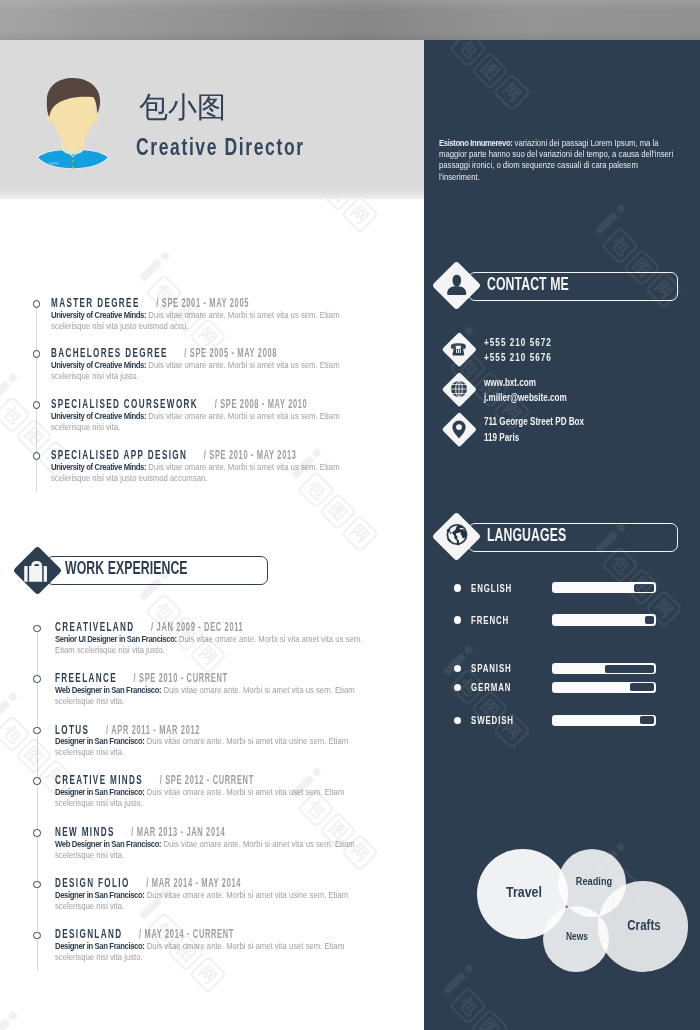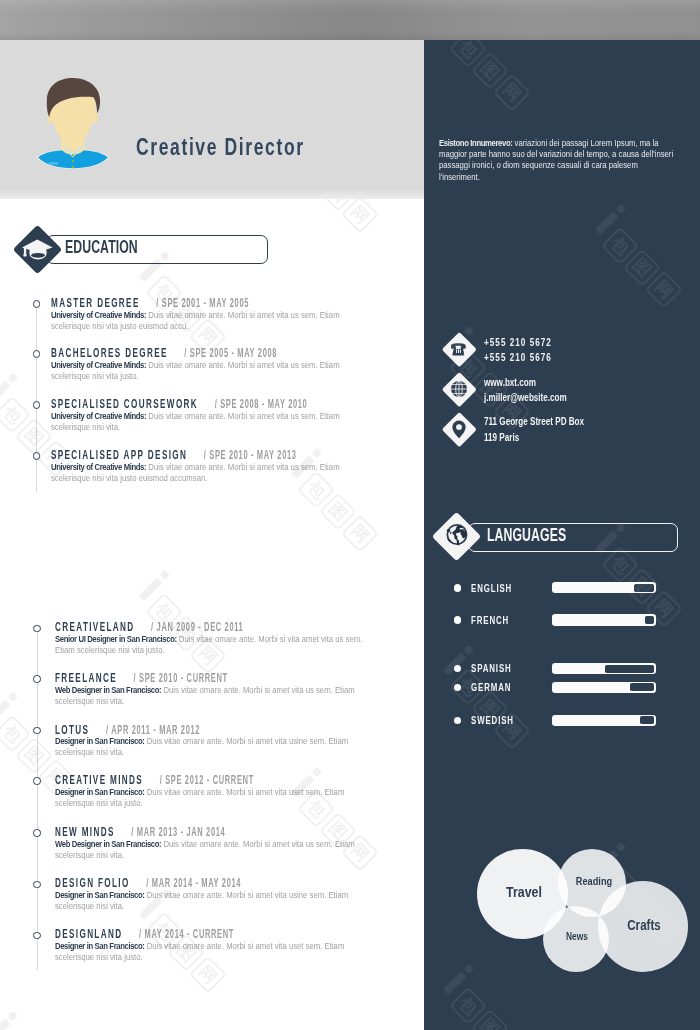--- a/index.html
+++ b/index.html
@@ -121,61 +121,61 @@
 
       <path d="M36.7 8.0 C22.6 8.0 11.5 15.6 10.9 29.2 C10.5 38.2 11.6 44.0 13.4 47.2 C14.0 41.5 16.8 36.3 22.8 32.6 C31.4 27.3 46.6 26.0 57.6 27.2 C60.0 31.2 61.0 37.2 61.2 43.2 C63.0 40.4 64.4 35.3 64.0 29.4 C63.4 19.8 57.0 13.8 51.2 11.3 C47.2 8.9 42.2 8.0 36.7 8.0 Z" fill="#57453f"></path>
 
       <circle cx="36.9" cy="85.2" r="1.1" fill="#9ab81a"></circle>
       <circle cx="36.9" cy="91.2" r="1.1" fill="#9ab81a"></circle>
       <circle cx="36.9" cy="97.2" r="1.1" fill="#9ab81a"></circle>
       <rect x="12.5" y="92.3" width="10" height="2.2" rx="1.1" fill="#53bbe6"></rect>
     </svg>
   </div>
 
+  <div class="name">包小图</div>
   <div class="role">Creative Director</div>
 
-  <div class="sec" id="sec-edu" style="left:13.2px;top:224.5px;width:256px">
+
+  <div class="tl" id="tl-edu" style="top:302px;height:190px"></div>
+  <div id="edu-items">
+      <div class="entry" style="left: 50.8px; top: 293px; width: 380px; --dotx: -18.3px;">
+        <span class="dot"></span>
+        <div class="hd"><span class="t">MASTER DEGREE</span><span class="dt">/ SPE 2001 - MAY 2005</span></div>
+        <div class="body"><b>University of Creative Minds:</b> <span>Duis vitae omare ante. Morbi si amet vita us sem. Etiam scelerisque nisi vita justo euismod accu.</span></div>
+      </div>
+      <div class="entry" style="left: 50.8px; top: 343.2px; width: 380px; --dotx: -18.3px;">
+        <span class="dot"></span>
+        <div class="hd"><span class="t">BACHELORES DEGREE</span><span class="dt">/ SPE 2005 - MAY 2008</span></div>
+        <div class="body"><b>University of Creative Minds:</b> <span>Duis vitae omare ante. Morbi si amet vita us sem. Etiam scelerisque nisi vita justo.</span></div>
+      </div>
+      <div class="entry" style="left: 50.8px; top: 394.2px; width: 380px; --dotx: -18.3px;">
+        <span class="dot"></span>
+        <div class="hd"><span class="t">SPECIALISED COURSEWORK</span><span class="dt">/ SPE 2008 - MAY 2010</span></div>
+        <div class="body"><b>University of Creative Minds:</b> <span>Duis vitae omare ante. Morbi si amet vita us sem. Etiam scelerisque nisi vita.</span></div>
+      </div>
+      <div class="entry" style="left: 50.8px; top: 445.2px; width: 380px; --dotx: -18.3px;">
+        <span class="dot"></span>
+        <div class="hd"><span class="t">SPECIALISED APP DESIGN</span><span class="dt">/ SPE 2010 - MAY 2013</span></div>
+        <div class="body"><b>University of Creative Minds:</b> <span>Duis vitae omare ante. Morbi si amet vita us sem. Etiam scelerisque nisi vita justo euismod accumsan.</span></div>
+      </div>
+    </div>
+
+  <div class="sec" id="sec-work" style="left:13.2px;top:545.75px;width:256px">
     <div class="bar" style="width:222px"></div>
     <div class="diawrap">
         <div class="d"></div>
       <svg class="ic" viewBox="0 0 48 48">
-        <path d="M25 19.8 c4.7 0 8.6 2.6 8.6 5.9 v1.8 c0 3.3 -3.9 5.9 -8.6 5.9 s-8.6 -2.6 -8.6 -5.9 v-1.8 c0 -3.3 3.9 -5.9 8.6 -5.9 Z" fill="#f4f4f4"></path>
-        <ellipse cx="25" cy="29.3" rx="6.8" ry="2.4" fill="#2d3e50"></ellipse>
-        <path d="M24.3 13.4 L39.6 21.5 L24.3 26.4 L9.0 21.5 Z" fill="#f4f4f4"></path>
-        <rect x="10.9" y="21.2" width="2.3" height="7.6" fill="#f4f4f4"></rect>
-        <rect x="10.4" y="28.0" width="3.2" height="2.4" rx="0.7" fill="#f4f4f4"></rect>
+        <path d="M23.2 13.9 h0.9 a5.0 5.0 0 0 1 5.0 5.0 v3.2 h-3.0 v-3.2 a2.0 2.0 0 0 0 -2.0 -2.0 h-0.9 a2.0 2.0 0 0 0 -2.0 2.0 v3.2 h-3.0 v-3.2 a5.0 5.0 0 0 1 5.0 -5.0 Z" fill="#f4f4f4"></path>
+        <rect x="11.2" y="19.1" width="22.8" height="15.6" rx="0.7" fill="#f4f4f4"></rect>
+        <rect x="14.6" y="19.1" width="1.5" height="15.6" fill="#2d3e50"></rect>
+        <rect x="29.2" y="19.1" width="1.5" height="15.6" fill="#2d3e50"></rect>
       </svg>
     </div>
-    <div class="lbl">EDUCATION</div>
+    <div class="lbl">WORK EXPERIENCE</div>
   </div>
-
-  <div class="tl" id="tl-edu" style="top:302px;height:190px"></div>
-  <div id="edu-items">
-      <div class="entry" style="left: 50.8px; top: 293px; width: 380px; --dotx: -18.3px;">
-        <span class="dot"></span>
-        <div class="hd"><span class="t">MASTER DEGREE</span><span class="dt">/ SPE 2001 - MAY 2005</span></div>
-        <div class="body"><b>University of Creative Minds:</b> <span>Duis vitae omare ante. Morbi si amet vita us sem. Etiam scelerisque nisi vita justo euismod accu.</span></div>
-      </div>
-      <div class="entry" style="left: 50.8px; top: 343.2px; width: 380px; --dotx: -18.3px;">
-        <span class="dot"></span>
-        <div class="hd"><span class="t">BACHELORES DEGREE</span><span class="dt">/ SPE 2005 - MAY 2008</span></div>
-        <div class="body"><b>University of Creative Minds:</b> <span>Duis vitae omare ante. Morbi si amet vita us sem. Etiam scelerisque nisi vita justo.</span></div>
-      </div>
-      <div class="entry" style="left: 50.8px; top: 394.2px; width: 380px; --dotx: -18.3px;">
-        <span class="dot"></span>
-        <div class="hd"><span class="t">SPECIALISED COURSEWORK</span><span class="dt">/ SPE 2008 - MAY 2010</span></div>
-        <div class="body"><b>University of Creative Minds:</b> <span>Duis vitae omare ante. Morbi si amet vita us sem. Etiam scelerisque nisi vita.</span></div>
-      </div>
-      <div class="entry" style="left: 50.8px; top: 445.2px; width: 380px; --dotx: -18.3px;">
-        <span class="dot"></span>
-        <div class="hd"><span class="t">SPECIALISED APP DESIGN</span><span class="dt">/ SPE 2010 - MAY 2013</span></div>
-        <div class="body"><b>University of Creative Minds:</b> <span>Duis vitae omare ante. Morbi si amet vita us sem. Etiam scelerisque nisi vita justo euismod accumsan.</span></div>
-      </div>
-    </div>
-
 
   <div class="tl" id="tl-work" style="left:36.8px;top:627px;height:343px"></div>
   <div id="work-items">
       <div class="entry" style="left: 54.5px; top: 617.4px; width: 380px; --dotx: -21.2px;">
         <span class="dot"></span>
         <div class="hd"><span class="t">CREATIVELAND</span><span class="dt">/ JAN 2009 - DEC 2011</span></div>
         <div class="body"><b>Senior UI Designer in San Francisco:</b> <span>Duis vitae omare ante. Morbi si  vita amet vita us sem. Etiam scelerisque nisi vita justo.</span></div>
       </div>
       <div class="entry" style="left: 54.5px; top: 668.1px; width: 380px; --dotx: -21.2px;">
         <span class="dot"></span>
@@ -205,20 +205,31 @@
       <div class="entry" style="left: 54.5px; top: 924.3px; width: 380px; --dotx: -21.2px;">
         <span class="dot"></span>
         <div class="hd"><span class="t">DESIGNLAND</span><span class="dt">/ MAY 2014 - CURRENT</span></div>
         <div class="body"><b>Designer in San Francisco:</b> <span>Duis vitae omare ante. Morbi si amet vita uset sem. Etiam scelerisque nisi vita justo.</span></div>
       </div>
     </div>
 
 
   <div class="ptext"><b>Esistono Innumerevo:</b><span> variazioni dei passagi Lorem Ipsum, ma la maggior parte hanno suo del variazioni del tempo, a causa dell'inseri passaggi ironici, o diom sequenze casuali di cara palesem l'inseriment.</span></div>
 
+  <div class="rsec" style="left:432.5px;top:260px;width:246px">
+    <div class="bar" style="left:35.7px;top:12.2px;width:210.2px"></div>
+    <div class="diawrap">
+        <div class="d"></div>
+      <svg class="ic" viewBox="0 0 48 48">
+        <path d="M23.8 13.7 c2.6 0 4.3 2.0 4.3 5.2 c0 3.6 -1.9 6.8 -4.3 6.8 c-2.4 0 -4.3 -3.2 -4.3 -6.8 c0 -3.2 1.7 -5.2 4.3 -5.2 Z" fill="#2d3e50"></path>
+        <path d="M23.8 25.2 c4.8 0 7.9 1.5 8.9 4.3 c0.4 1.1 0.5 1.6 0.5 2.5 v1.3 c0 0.5 -0.3 0.7 -1.0 0.7 H15.2 c-0.7 0 -1.0 -0.2 -1.0 -0.7 v-1.3 c0 -0.9 0.1 -1.4 0.5 -2.5 c1.0 -2.8 4.3 -4.3 9.1 -4.3 Z" fill="#2d3e50"></path>
+      </svg>
+    </div>
+    <div class="lbl">CONTACT ME</div>
+  </div>
 
   <div id="contact-rows">
       <div class="crow phone" style="left: 440.85px; top: 331.8px;">
         <div class="dw">
           <div class="d"></div>
           <svg class="ic" viewBox="0 0 36 36">
             <path d="M17.35 11.2 c5.0 0 7.4 0.9 7.4 2.6 v1.6 c0 0.9 -0.5 1.4 -1.4 1.4 h-1.5 c-0.9 0 -1.3 -0.5 -1.3 -1.3 v-0.7 c0 -0.7 -0.8 -1.0 -3.2 -1.0 s-3.2 0.3 -3.2 1.0 v0.7 c0 0.8 -0.4 1.3 -1.3 1.3 h-1.5 c-0.9 0 -1.4 -0.5 -1.4 -1.4 v-1.6 c0 -1.7 2.4 -2.6 7.4 -2.6 Z" fill="#2d3e50"></path>
             <path d="M14.0 14.3 c0.6 0 0.9 0.4 0.95 1.1 l0.15 1.7 h4.5 l0.15 -1.7 c0.05 -0.7 0.35 -1.1 0.95 -1.1 c0.7 0 1.0 0.5 1.15 1.3 l1.45 7.5 h-11.9 l1.45 -7.5 c0.15 -0.8 0.45 -1.3 1.15 -1.3 Z" fill="#2d3e50"></path>
             <rect x="11.85" y="21.6" width="11.0" height="1.9" rx="0.6" fill="#2d3e50"></rect>
             <rect x="15.1" y="17.4" width="1.0" height="3.6" fill="#f4f4f4"></rect>

